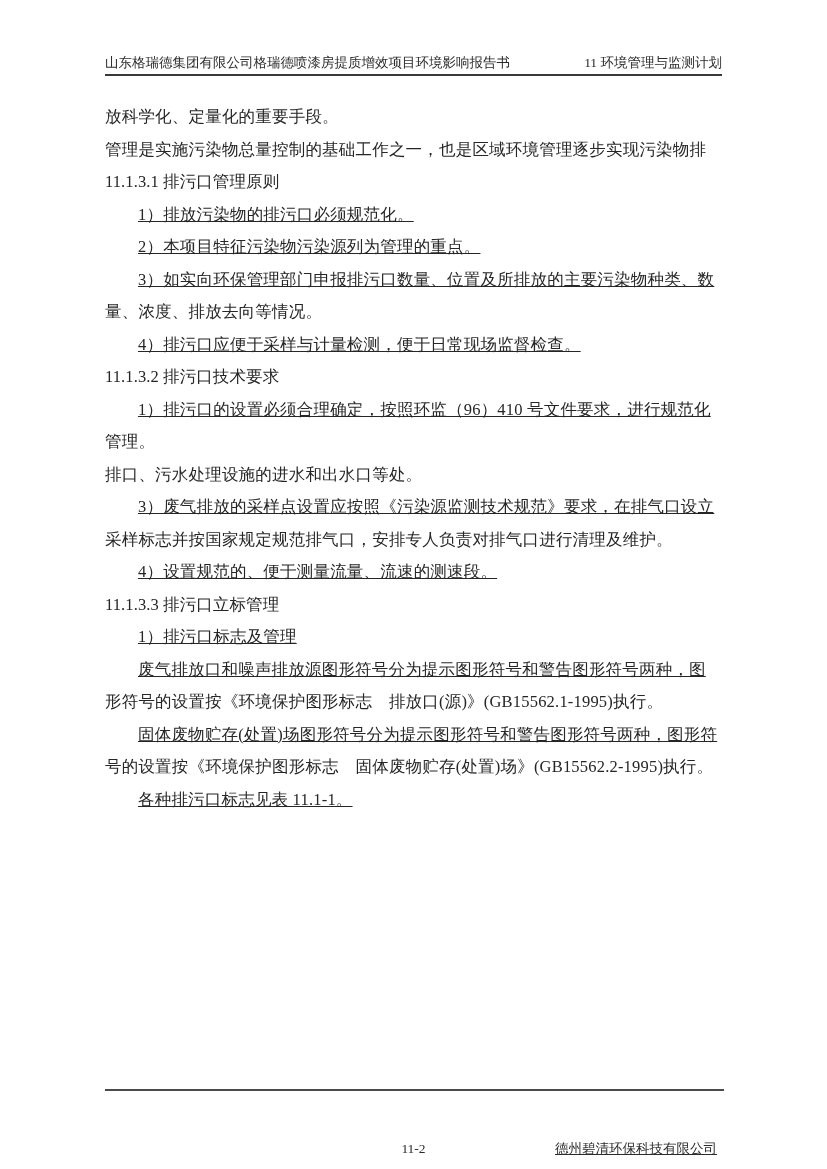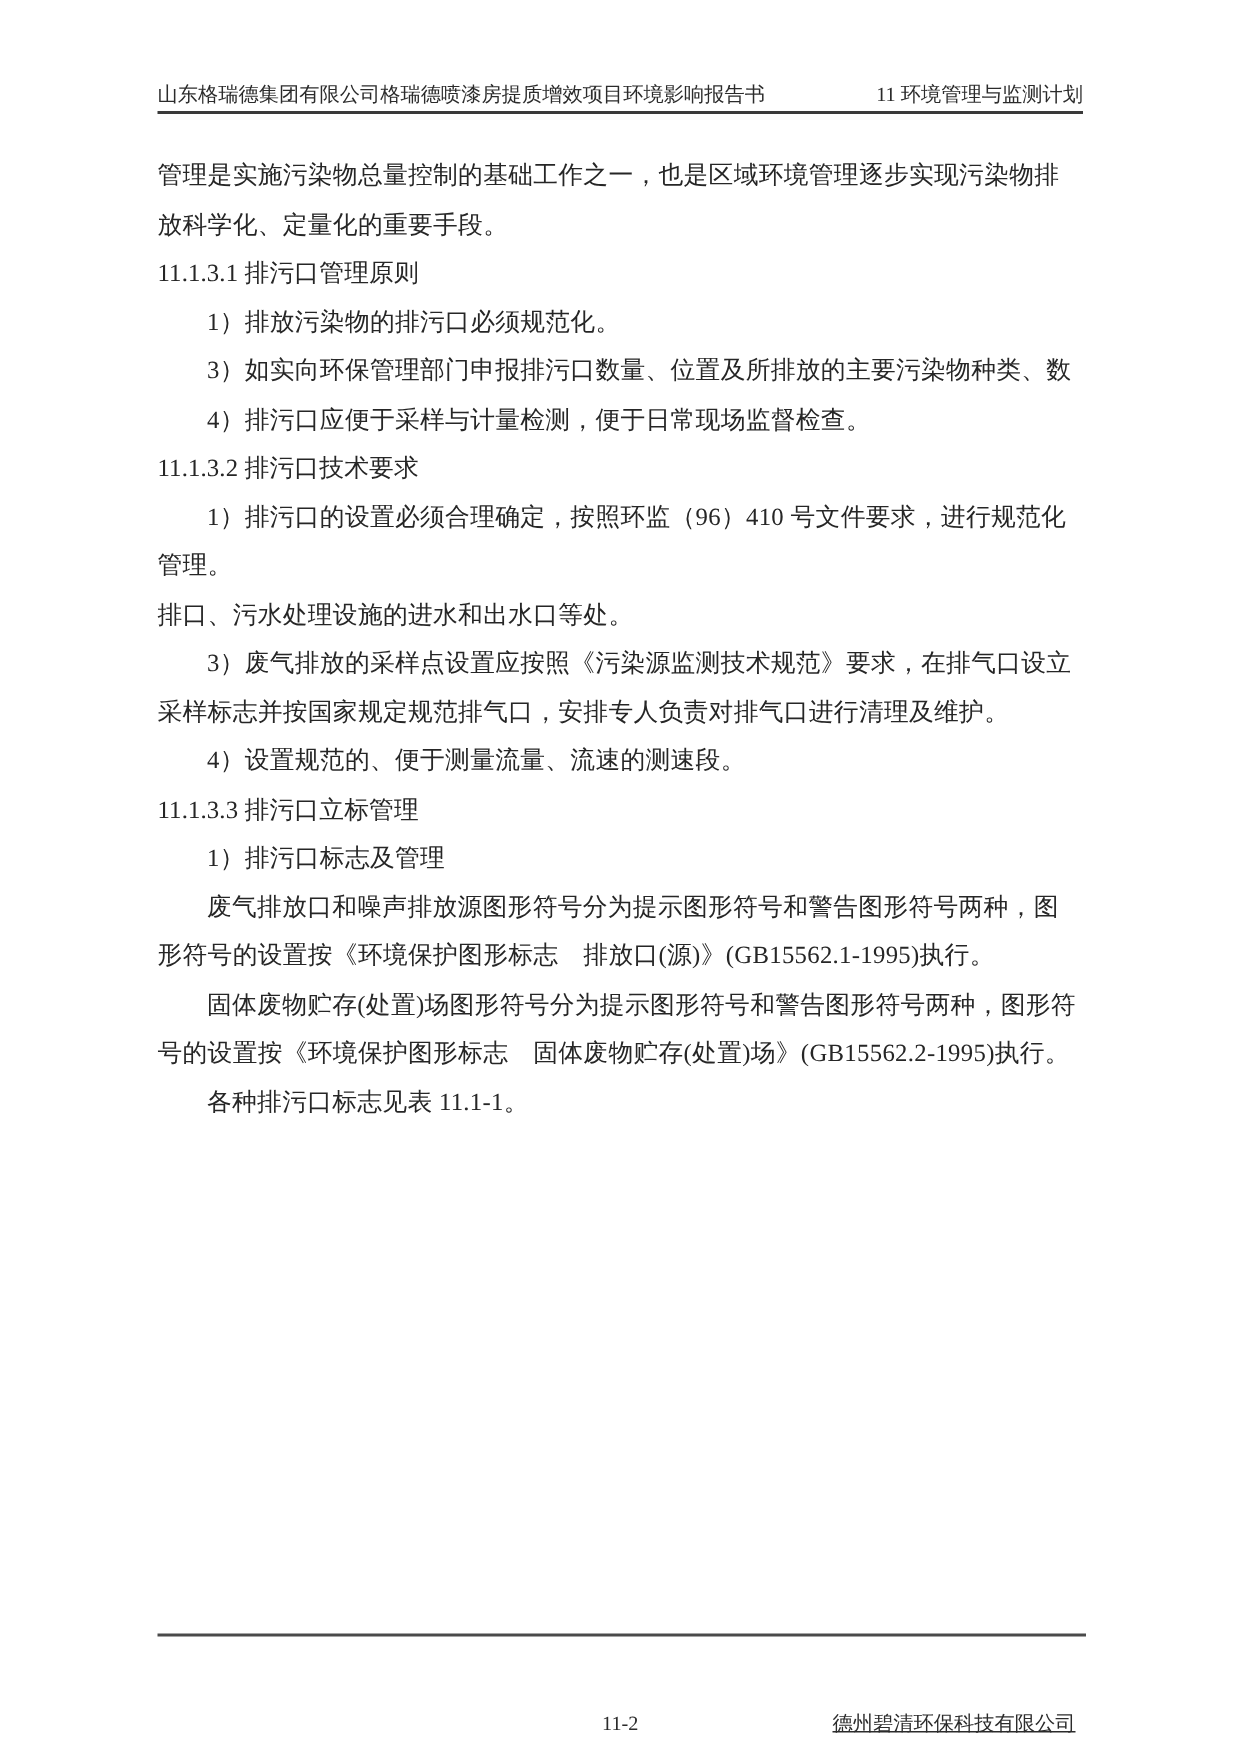--- a/index.html
+++ b/index.html
@@ -46,20 +46,21 @@
   .line {
     font-size: 16.5px;
     line-height: 32.5px;
     height: 32.5px;
     white-space: nowrap;
     letter-spacing: 0.2px;
     color: #262626;
   }
   .line.indent {
     padding-left: 33px;
+    text-decoration: underline;
   }
   .line.heading {
     letter-spacing: 0.1px;
   }
   .footer-rule {
     position: absolute;
     top: 1089px;
     left: 105px;
     width: 619px;
     height: 2px;
@@ -94,25 +95,27 @@
 <div class="page">
 
   <div class="header">
     <span>山东格瑞德集团有限公司格瑞德喷漆房提质增效项目环境影响报告书</span>
     <span>11 环境管理与监测计划</span>
   </div>
 
   <div class="header-rule"></div>
 
   <div class="content" id="content-lines">
+      <div class="line">放科学化、定量化的重要手段。</div>
       <div class="line">管理是实施污染物总量控制的基础工作之一，也是区域环境管理逐步实现污染物排</div>
-      <div class="line">放科学化、定量化的重要手段。</div>
       <div class="line heading">11.1.3.1 排污口管理原则</div>
       <div class="line indent">1）排放污染物的排污口必须规范化。</div>
+      <div class="line indent">2）本项目特征污染物污染源列为管理的重点。</div>
       <div class="line indent">3）如实向环保管理部门申报排污口数量、位置及所排放的主要污染物种类、数</div>
+      <div class="line">量、浓度、排放去向等情况。</div>
       <div class="line indent">4）排污口应便于采样与计量检测，便于日常现场监督检查。</div>
       <div class="line heading">11.1.3.2 排污口技术要求</div>
       <div class="line indent">1）排污口的设置必须合理确定，按照环监（96）410 号文件要求，进行规范化</div>
       <div class="line">管理。</div>
       <div class="line">排口、污水处理设施的进水和出水口等处。</div>
       <div class="line indent">3）废气排放的采样点设置应按照《污染源监测技术规范》要求，在排气口设立</div>
       <div class="line">采样标志并按国家规定规范排气口，安排专人负责对排气口进行清理及维护。</div>
       <div class="line indent">4）设置规范的、便于测量流量、流速的测速段。</div>
       <div class="line heading">11.1.3.3 排污口立标管理</div>
       <div class="line indent">1）排污口标志及管理</div>

